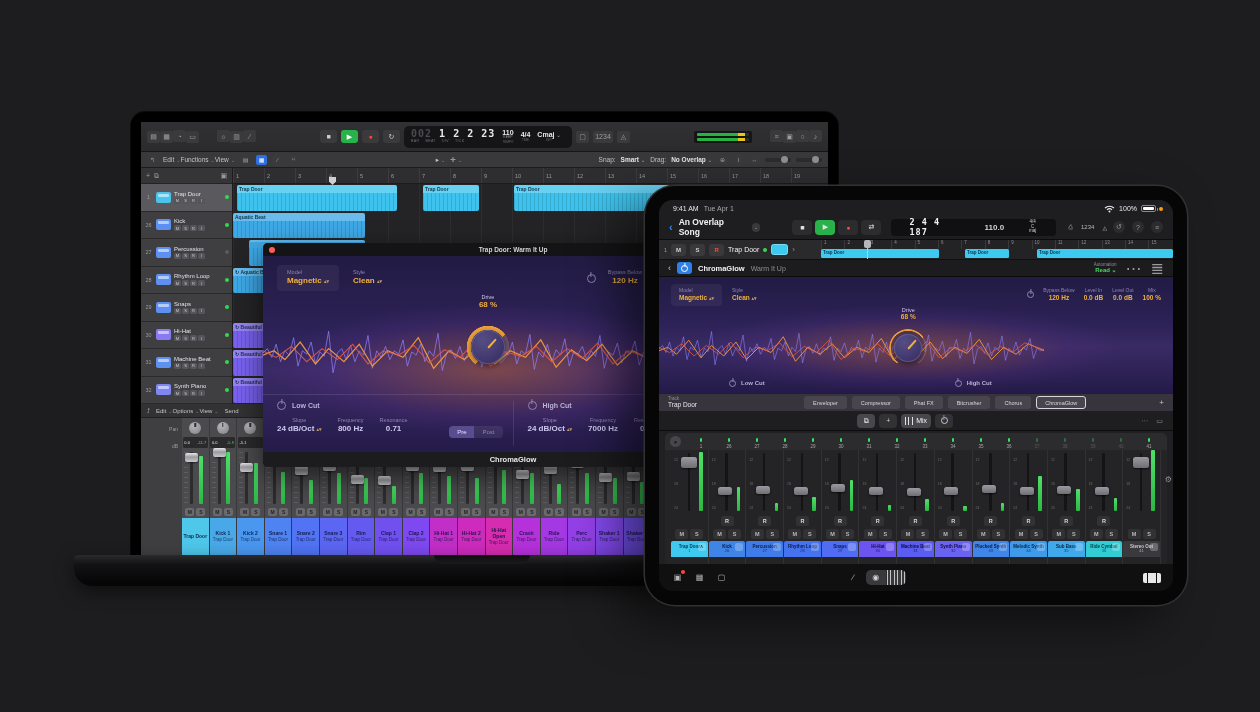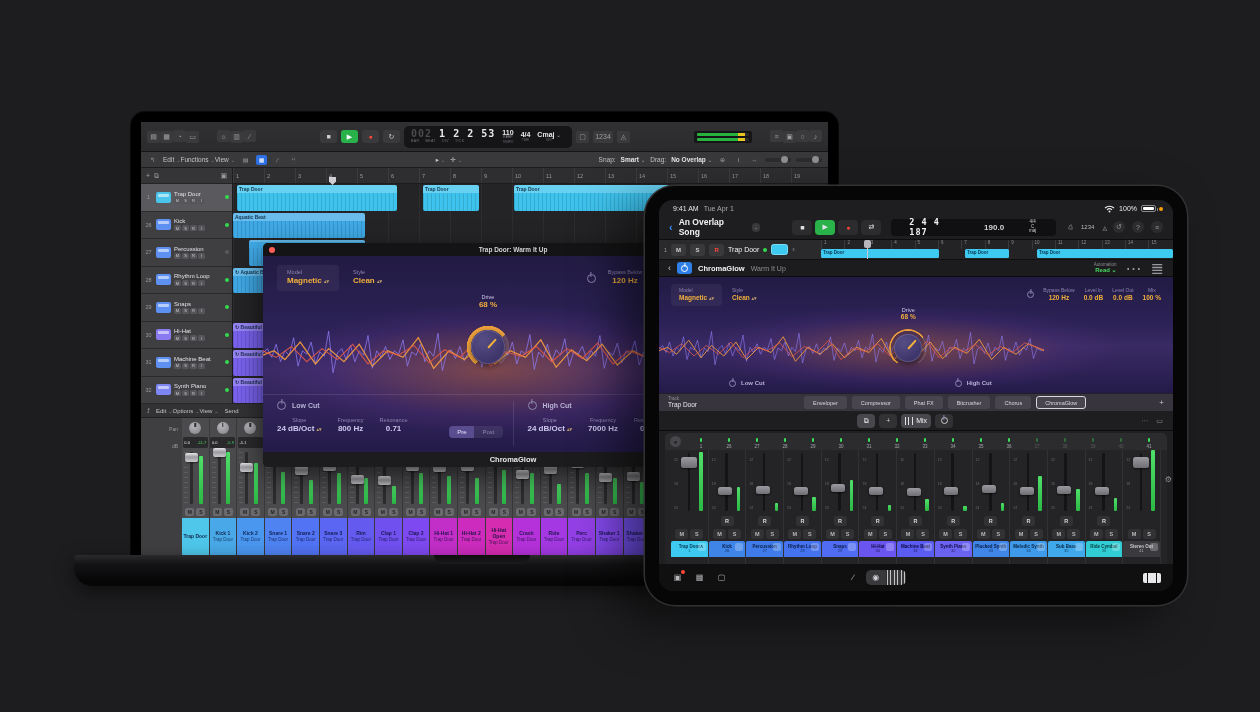--- a/index.html
+++ b/index.html
@@ -289,21 +289,21 @@
         <span><span class="tbi">▤</span><span class="tbi">▦</span><span class="tbi">◔</span><span class="tbi">▭</span></span>
         <span class="tgap"></span>
         <span><span class="tbi">☼</span><span class="tbi">▥</span><span class="tbi">∕</span></span>
         <span class="tsp"></span>
         <span class="tp-btn">■</span>
         <span class="tp-btn play">▶</span>
         <span class="tp-btn rec">●</span>
         <span class="tp-btn">↻</span>
         <div class="lcd">
           <div class="lcd-pos">
-            <div class="lcd-big"><span class="lcd-dim">002</span> <span>1</span> <span>2</span> <span>2</span> <span>53</span></div>
+            <div class="lcd-big"><span class="lcd-dim">002</span> <span>1</span> <span>2</span> <span>2</span> <span>23</span></div>
             <div class="lcd-labs">
                 <span>BAR</span>
                 <span>BEAT</span>
                 <span>DIV</span>
                 <span>TICK</span>
               </div>
           </div>
           <div class="lcd-col">
             <span class="lcd-mid">110</span>
             <span class="lcd-sub">KEEP</span>
@@ -1181,21 +1181,21 @@
         <span class="song">An Overlap Song</span>
         <span class="song-ch">⌄</span>
         <span class="ip-tp">
           <span class="ip-tpb">■</span>
           <span class="ip-tpb play">▶</span>
           <span class="ip-tpb rec">●</span>
           <span class="ip-tpb">⇄</span>
         </span>
         <span class="ip-lcd">
           <span class="ip-pos">2 4 4 187</span>
-          <span class="ip-tempo">190.0</span>
+          <span class="ip-tempo">110.0</span>
           <span class="ip-keystack">
             <span>4/4</span>
               <span>C maj</span>
           </span>
         </span>
         <span class="ip-util">
           <span>⎙</span>
           <span>1234</span>
           <span>◬</span>
         </span>

